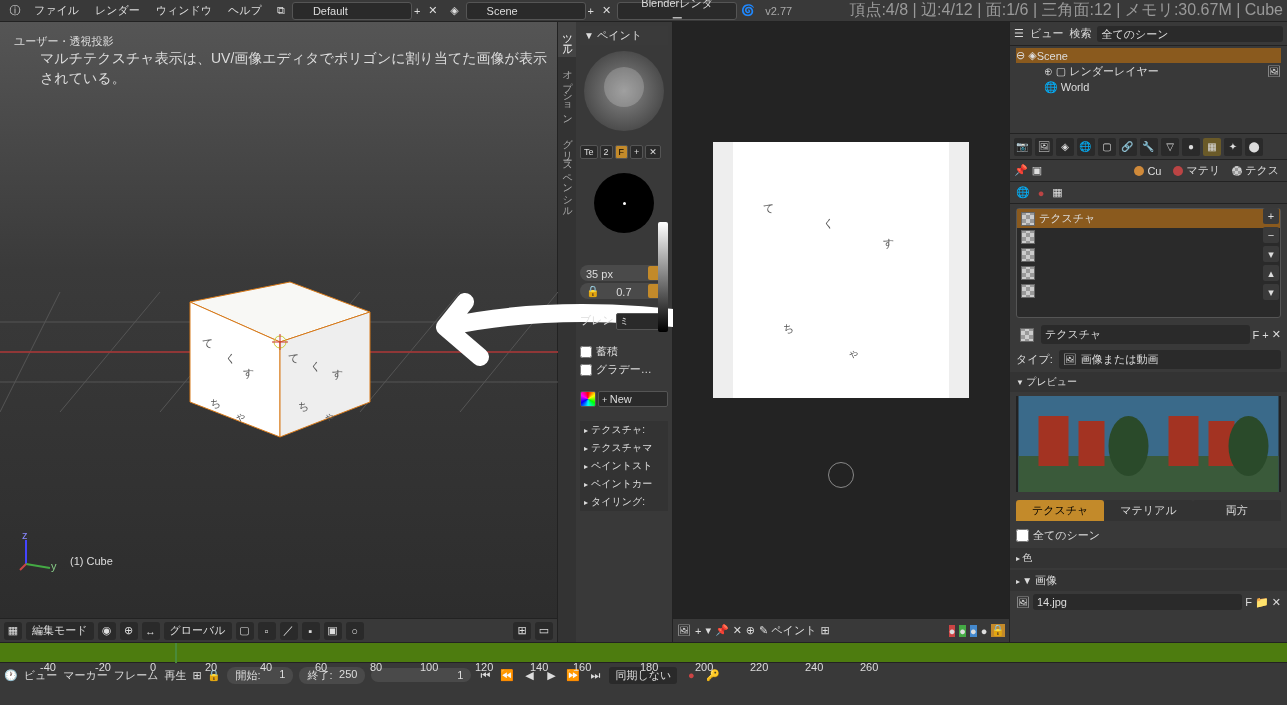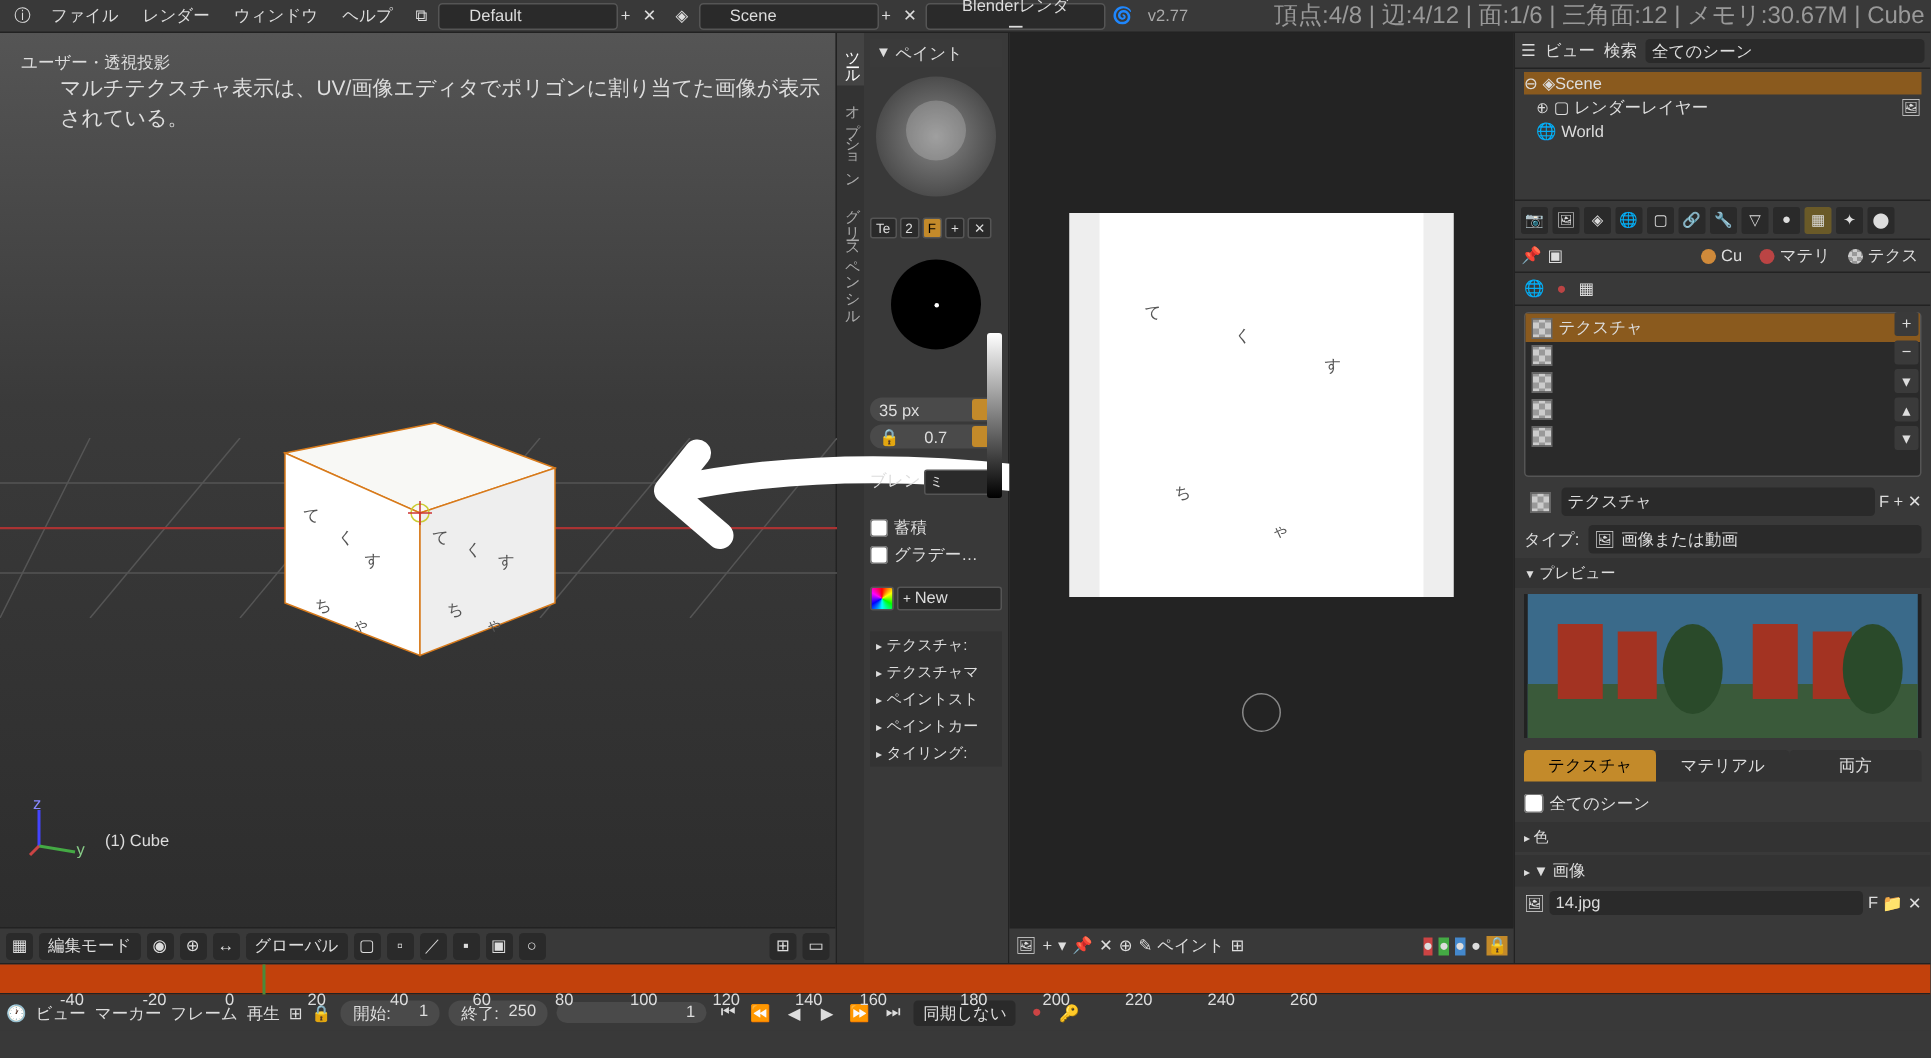--- a/index.html
+++ b/index.html
@@ -47,21 +47,21 @@
 .tex-img svg { width:100%; height:100%;}
 .brush-cursor { position:absolute; bottom:130px; left:50%; width:26px; height:26px; border:1px solid #888; border-radius:50%; transform:translateX(-50%);}
 .img-hdr { height:24px; background:#393939; border-top:1px solid #222; display:flex; align-items:center; padding:0 4px; gap:4px;}
 .col-prop { flex:1; background:#393939; display:flex; flex-direction:column;}
 .outliner { height:112px; border-bottom:1px solid #222;}
 .out-hdr { height:24px; background:#393939; display:flex; align-items:center; padding:0 4px; gap:6px; border-bottom:1px solid #222;}
 .out-hdr .srch { flex:1; background:#2a2a2a; border-radius:3px; padding:1px 4px; height:16px;}
 .out-tree { padding:2px 6px; font-size:10px;}
 .out-row { display:flex; align-items:center; padding:1px 0;}
 .out-row.sel { background:#8a5a1e;}
-.out-row .ind1 { margin-left:8px;}
+.out-row .ind1 { margin-left:28px;}
 .prop-hdr { height:26px; background:#393939; display:flex; align-items:center; padding:0 4px; gap:3px; border-bottom:1px solid #222;}
 .prop-hdr .pi { width:18px; height:18px; background:#2a2a2a; border-radius:2px; display:flex; align-items:center; justify-content:center; font-size:10px;}
 .prop-hdr .pi.active { background:#6a5a28;}
 .ctx-row { height:22px; display:flex; align-items:center; padding:0 6px; gap:8px; border-bottom:1px solid #222;}
 .ctx-tab { display:flex; align-items:center; gap:3px; padding:1px 4px; border-radius:3px;}
 .ctx-tab .dot{ width:10px;height:10px;border-radius:50%;}
 .tex-slots { padding:4px 6px; position:relative;}
 .slot-list { background:#2a2a2a; border:1px solid #555; border-radius:3px; min-height:110px;}
 .slot { display:flex; align-items:center; padding:2px 4px; gap:4px;}
 .slot.sel { background:#8a5a1e;}
@@ -78,21 +78,21 @@
 .preview-img svg{width:100%;height:100%;}
 .tab-row { display:flex; padding:4px 6px; gap:0;}
 .tab-row .tb { flex:1; text-align:center; padding:3px 0; background:#333; border-radius:3px 3px 0 0;}
 .tab-row .tb.active { background:#c38a2a; color:#000;}
 .sub-row { padding:3px 6px; display:flex; align-items:center; gap:4px;}
 .collapse-hd { padding:3px 6px; background:#333; font-size:10px; margin-top:2px;}
 .collapse-hd::before{content:"▸ "; font-size:8px;}
 .img-name { padding:3px 6px; display:flex; gap:3px; align-items:center;}
 .img-name .nf { flex:1; background:#2a2a2a; border-radius:3px; padding:2px 4px;}
 .timeline { height:45px; background:#393939; border-top:1px solid #222;}
-.tl-track { height:20px; background:#c2410c; position:relative; border-bottom:1px solid #222;}
+.tl-track { height:20px; background:#4d7c0f; position:relative; border-bottom:1px solid #222;}
 .tl-cursor { position:absolute; left:175px; top:0; width:2px; height:20px; background:#4a8a3a;}
 .tl-nums { position:absolute; bottom:1px; left:0; width:100%; display:flex; font-size:9px; color:#888;}
 .tl-nums span { position:absolute;}
 .tl-hdr { height:24px; display:flex; align-items:center; padding:0 4px; gap:6px;}
 .tl-hdr .sel { background:#2a2a2a; border-radius:3px; padding:1px 6px;}
 .tl-hdr .nf { background:#4a4a4a; border-radius:8px; padding:1px 8px; font-size:10px; min-width:66px; display:flex; justify-content:space-between;}
 .tl-hdr .pb { width:16px;height:16px; display:flex; align-items:center; justify-content:center;}
 .pin-row{height:22px;display:flex;align-items:center;padding:0 4px;gap:4px;border-bottom:1px solid #222;}
 </style>
 </head>

